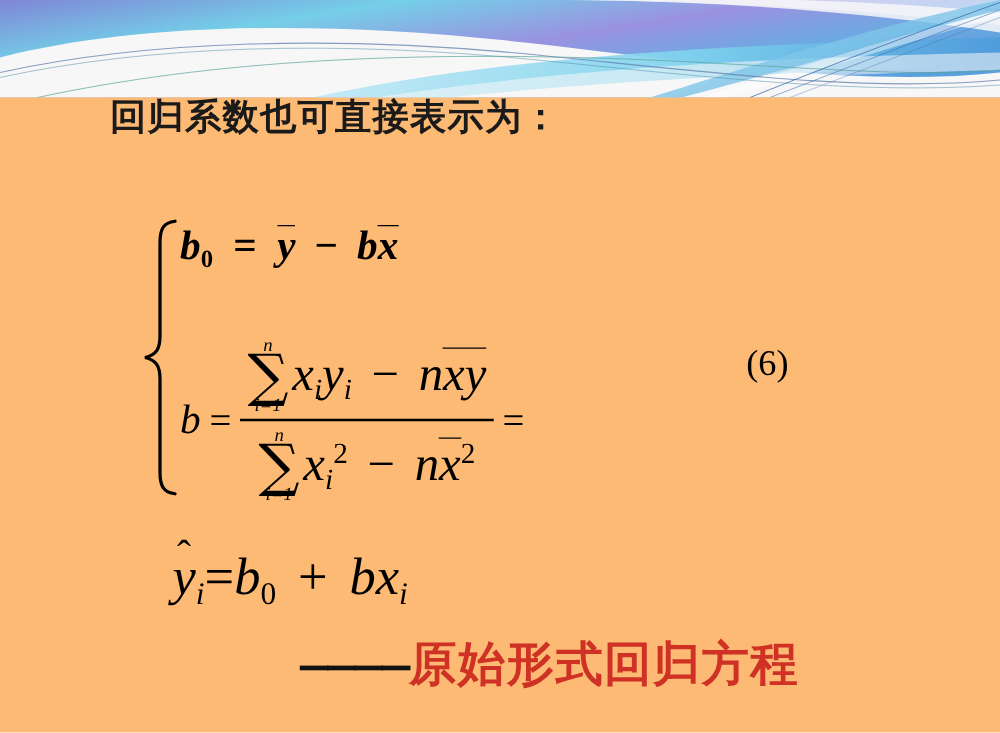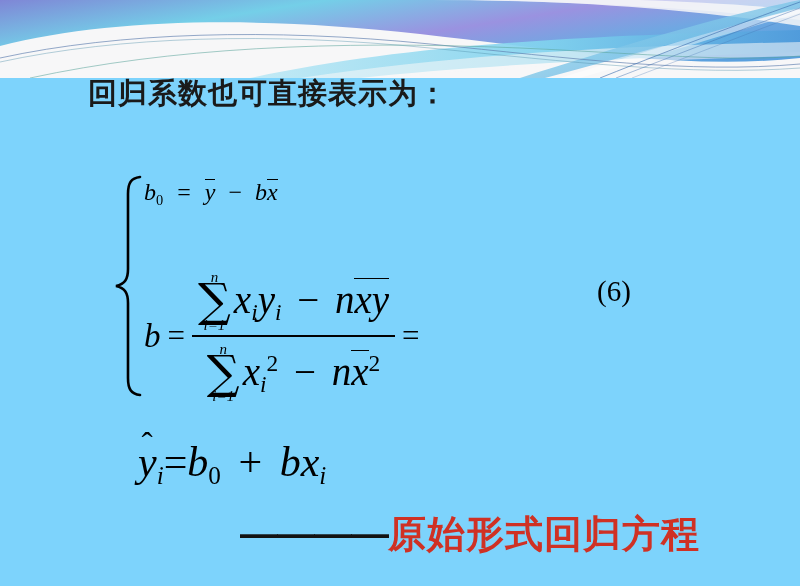--- a/index.html
+++ b/index.html
@@ -6,21 +6,21 @@
     margin: 0;
     padding: 0;
     background: #ffffff;
   }
 
   #slide {
     position: relative;
     width: 800px;
     height: 586px;
     overflow: hidden;
-    background: #7dd3fc;
+    background: #fdba74;
     font-family: "Liberation Serif", "DejaVu Serif", serif;
   }
 
   
   #header-band {
     position: absolute;
     left: 0; top: 0;
     width: 800px;
     height: 78px;
     overflow: hidden;
@@ -66,22 +66,23 @@
   #brace {
     position: absolute;
     left: 0; top: 2px;
     width: 34px; height: 224px;
   }
 
   #eq1 {
     position: absolute;
     left: 32px;
     top: 6px;
-    font-size: 24px;
-    white-space: nowrap;
+    font-size: 33px;
+    white-space: nowrap;
+    font-weight: bold;
   }
 
   #eq2 {
     position: absolute;
     left: 32px;
     top: 96px;
     display: flex;
     align-items: center;
     white-space: nowrap;
   }
@@ -147,21 +148,21 @@
     font-size: 0.80em;
     font-style: normal;
     line-height: 1;
   }
 
   
   #caption {
     position: absolute;
     left: 240px;
     top: 512px;
-    font-family: Liberation Sans, sans-serif;
+    font-family: Liberation Mono, monospace;
     font-weight: 700;
     font-size: 38px;
     white-space: nowrap;
     line-height: 1.2;
   }
   #caption .dashes { color: #121212; letter-spacing: -1px; }
   #caption .redtext { color: #cf3124; letter-spacing: 1px; }
 </style>
 </head>
 <body>

